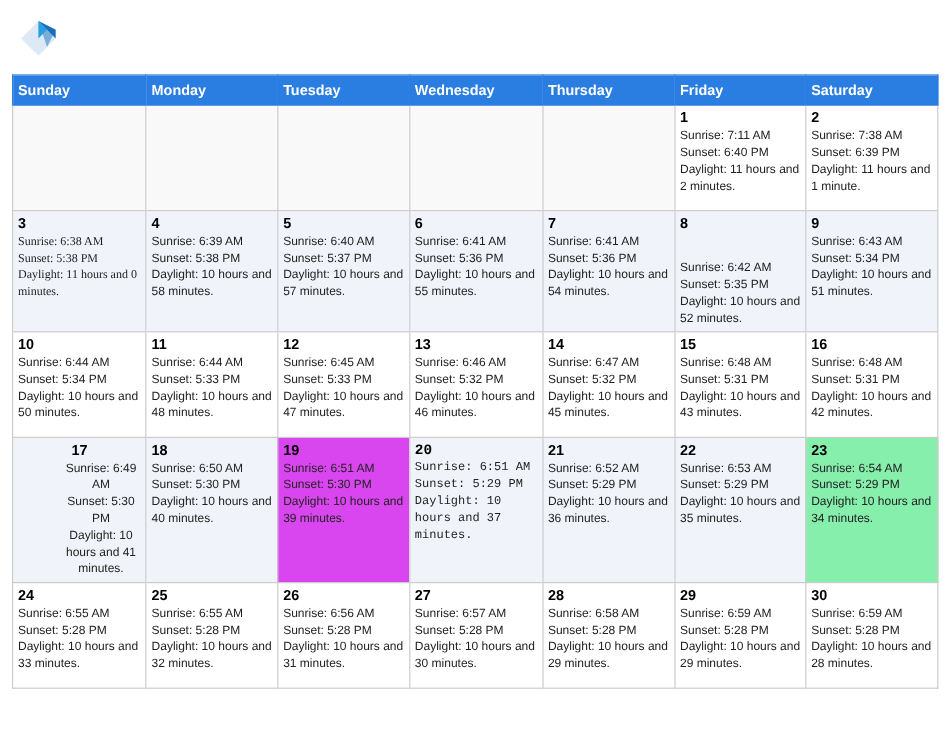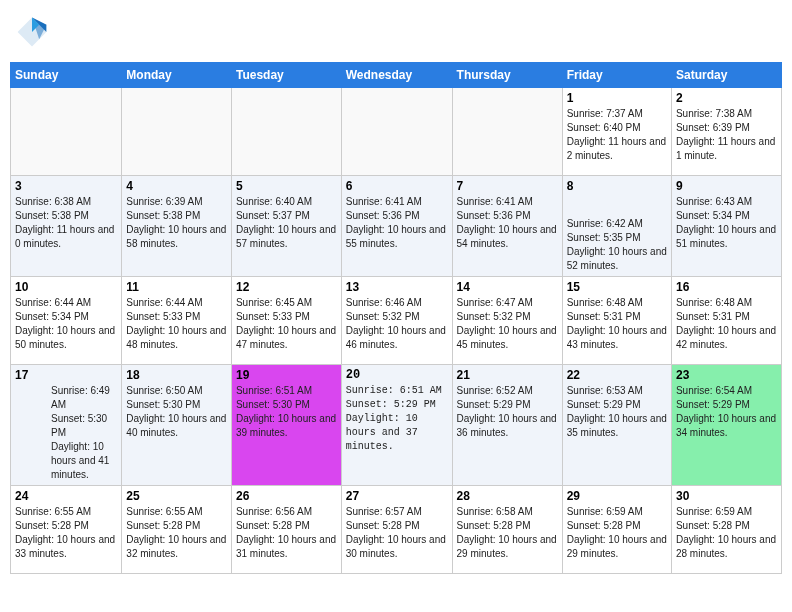--- a/index.html
+++ b/index.html
@@ -115,35 +115,35 @@
   </thead>
   <tbody id="calendar-body">
   <tr>
         <td class="empty"></td>
         <td class="empty"></td>
         <td class="empty"></td>
         <td class="empty"></td>
         <td class="empty"></td>
         <td>
           <div class="day-num">1</div>
-          <div class="day-info" style="white-space: pre-line;">Sunrise: 7:37 AM
+          <div class="day-info" style="white-space: pre-line;">Sunrise: 7:11 AM
 Sunset: 6:40 PM
 Daylight: 11 hours and 2 minutes.</div>
         </td>
         <td>
           <div class="day-num">2</div>
           <div class="day-info" style="white-space: pre-line;">Sunrise: 7:38 AM
 Sunset: 6:39 PM
 Daylight: 11 hours and 1 minute.</div>
         </td>
       </tr>
       <tr>
         <td style="background: rgb(240, 244, 250);">
           <div class="day-num">3</div>
-          <div class="day-info" style="white-space: pre-line;">Sunrise: 6:38 AM
+          <div class="day-info" style="white-space: pre-line; font-family: Liberation Serif, serif;">Sunrise: 6:38 AM
 Sunset: 5:38 PM
 Daylight: 11 hours and 0 minutes.</div>
         </td>
         <td style="background: rgb(240, 244, 250);">
           <div class="day-num">4</div>
           <div class="day-info" style="white-space: pre-line;">Sunrise: 6:39 AM
 Sunset: 5:38 PM
 Daylight: 10 hours and 58 minutes.</div>
         </td>
         <td style="background: rgb(240, 244, 250);">
@@ -215,21 +215,21 @@
 Daylight: 10 hours and 43 minutes.</div>
         </td>
         <td>
           <div class="day-num">16</div>
           <div class="day-info" style="white-space: pre-line;">Sunrise: 6:48 AM
 Sunset: 5:31 PM
 Daylight: 10 hours and 42 minutes.</div>
         </td>
       </tr>
       <tr>
-        <td style="background: rgb(240, 244, 250);">
+        <td style="background: rgb(240, 244, 250); text-align: center;">
           <div class="day-num">17</div>
           <div class="day-info" style="white-space: pre-line; margin-left: 36px;">Sunrise: 6:49 AM
 Sunset: 5:30 PM
 Daylight: 10 hours and 41 minutes.</div>
         </td>
         <td style="background: rgb(240, 244, 250);">
           <div class="day-num">18</div>
           <div class="day-info" style="white-space: pre-line;">Sunrise: 6:50 AM
 Sunset: 5:30 PM
 Daylight: 10 hours and 40 minutes.</div>

